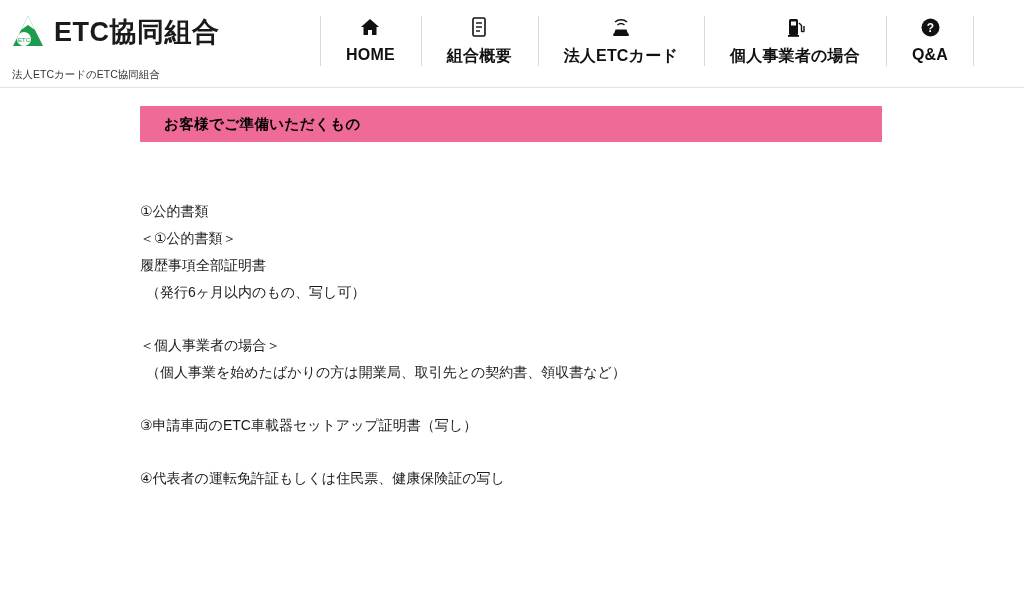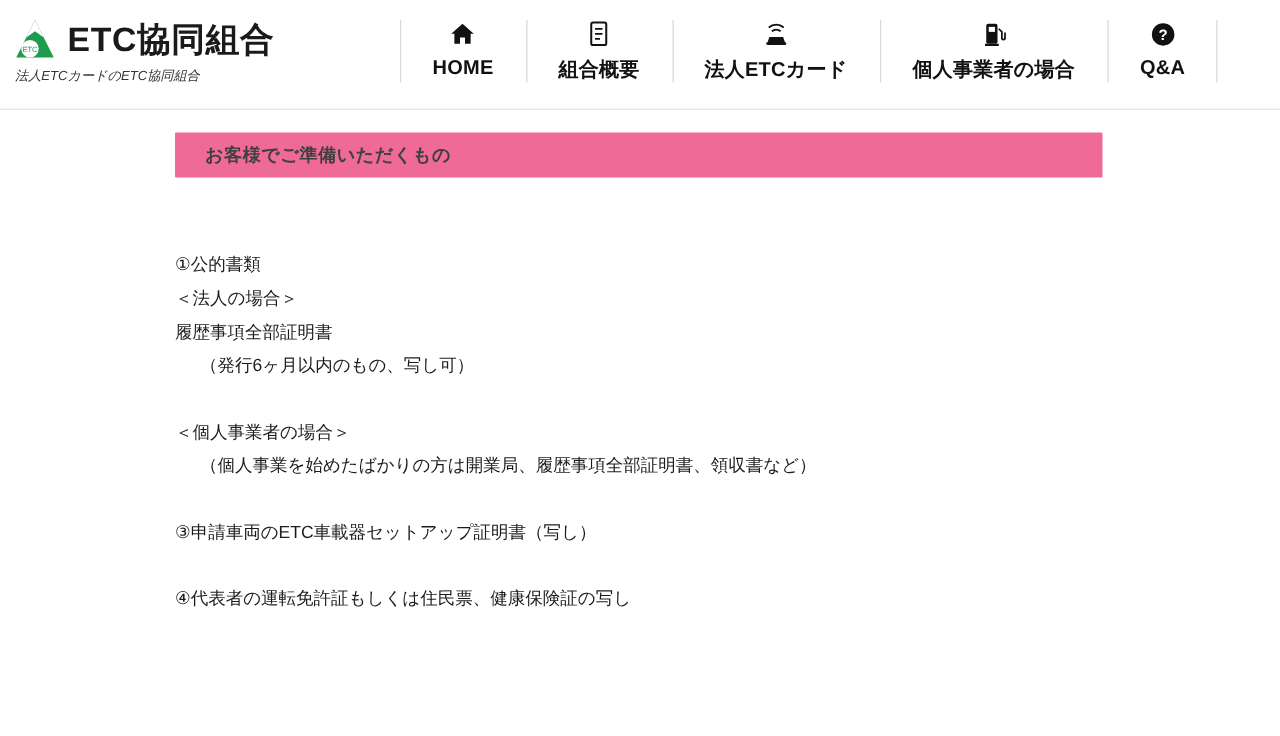--- a/index.html
+++ b/index.html
@@ -49,24 +49,23 @@
     font-size: 27px;
     font-weight: 700;
     letter-spacing: 0.5px;
     color: #1a1a1a;
     line-height: 1;
     white-space: nowrap;
   }
   .brand-sub {
     font-size: 10.5px;
     color: #333333;
-    margin-top: 4px;
+    margin-top: 18px;
     margin-left: 2px;
     white-space: nowrap;
-    font-style: italic;
   }
 
   .main-nav {
     flex: 1;
     display: flex;
     align-items: flex-start;
     justify-content: flex-start;
     height: 88px;
     padding-top: 14px;
   }
@@ -122,41 +121,41 @@
   .section-banner {
     margin: 18px 0 0 140px;
     width: 742px;
     height: 36px;
     background: #ef6a96;
     display: flex;
     align-items: center;
     border-radius: 1px;
   }
   .section-banner-text {
-    color: #404040;
+    color: #000000;
     font-size: 14.5px;
     font-weight: 700;
     padding-left: 24px;
     letter-spacing: 0.4px;
   }
 
   .doc-body {
     margin: 56px 0 0 140px;
     width: 820px;
     font-size: 14px;
     line-height: 1.0;
     color: #1b1b1b;
   }
   .doc-block { margin-bottom: 26px; }
   .doc-line {
     font-size: 14px;
     line-height: 27px;
     white-space: pre;
   }
-  .doc-line.indent { padding-left: 6px; margin-left: 14px; }
+  .doc-line.indent { padding-left: 6px; }
 </style>
 </head>
 <body>
 
 <header class="site-header">
 
   <div class="brand">
     <div class="brand-top">
       <span class="logo-mark">
         <svg width="36" height="36" viewBox="0 0 36 36" aria-hidden="true">
@@ -234,28 +233,28 @@
 <main class="content">
 
   <div class="section-banner">
     <span class="section-banner-text">お客様でご準備いただくもの</span>
   </div>
 
   <div class="doc-body">
 
     <div class="doc-block">
       <div class="doc-line">①公的書類</div>
-      <div class="doc-line">＜法人の場合＞</div>
+      <div class="doc-line">＜①公的書類＞</div>
       <div class="doc-line">履歴事項全部証明書</div>
       <div class="doc-line indent">（発行6ヶ月以内のもの、写し可）</div>
     </div>
 
     <div class="doc-block">
       <div class="doc-line">＜個人事業者の場合＞</div>
-      <div class="doc-line indent">（個人事業を始めたばかりの方は開業局、履歴事項全部証明書、領収書など）</div>
+      <div class="doc-line indent">（個人事業を始めたばかりの方は開業局、取引先との契約書、領収書など）</div>
     </div>
 
 
     <div class="doc-block">
       <div class="doc-line">③申請車両のETC車載器セットアップ証明書（写し）</div>
     </div>
 
     <div class="doc-block">
       <div class="doc-line">④代表者の運転免許証もしくは住民票、健康保険証の写し</div>
     </div>

